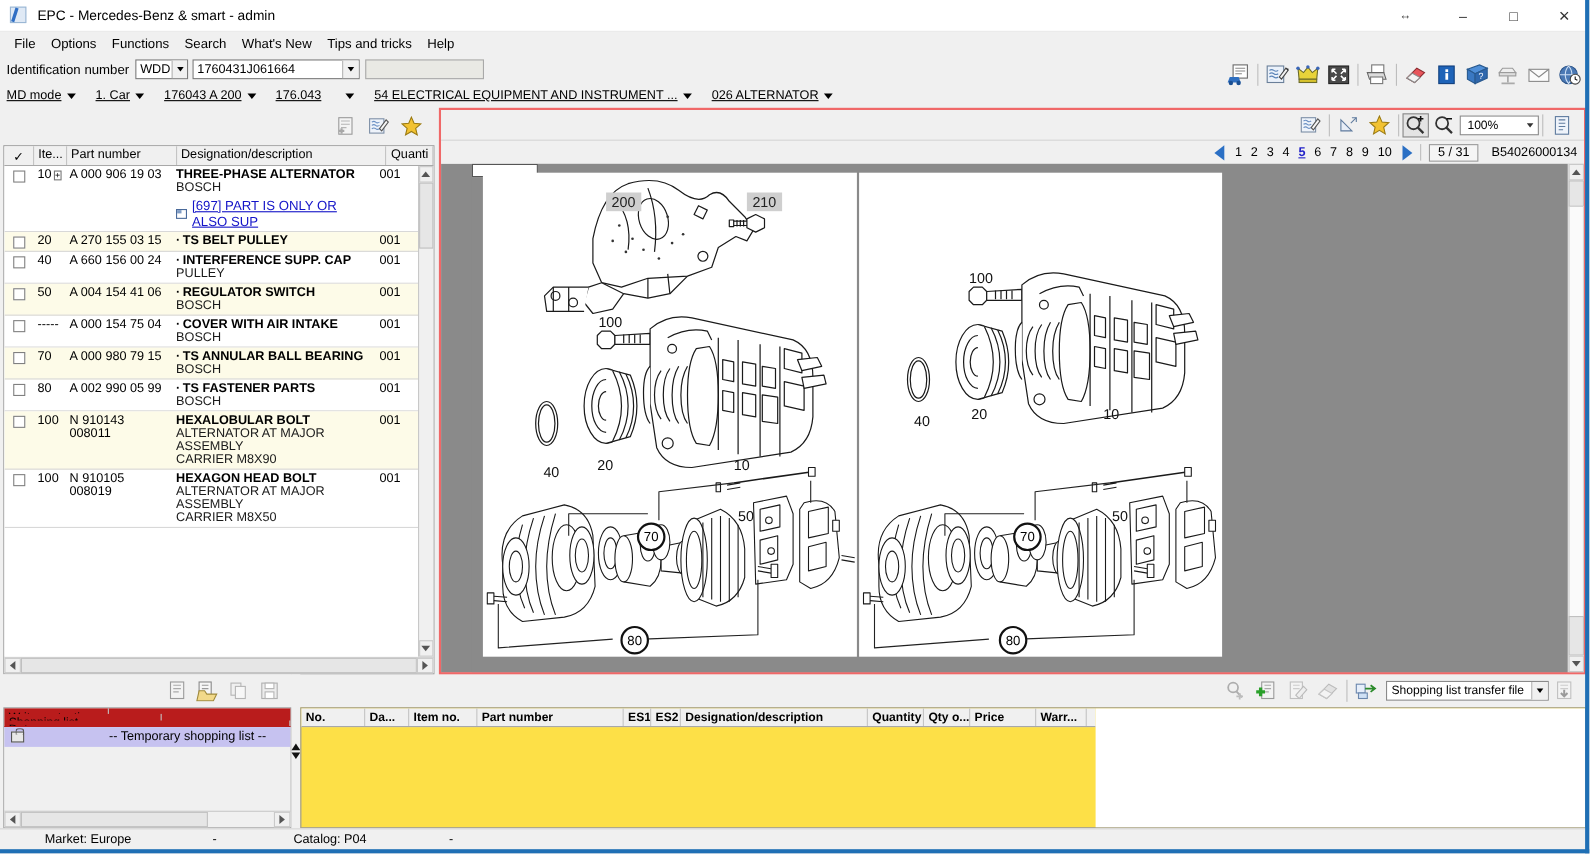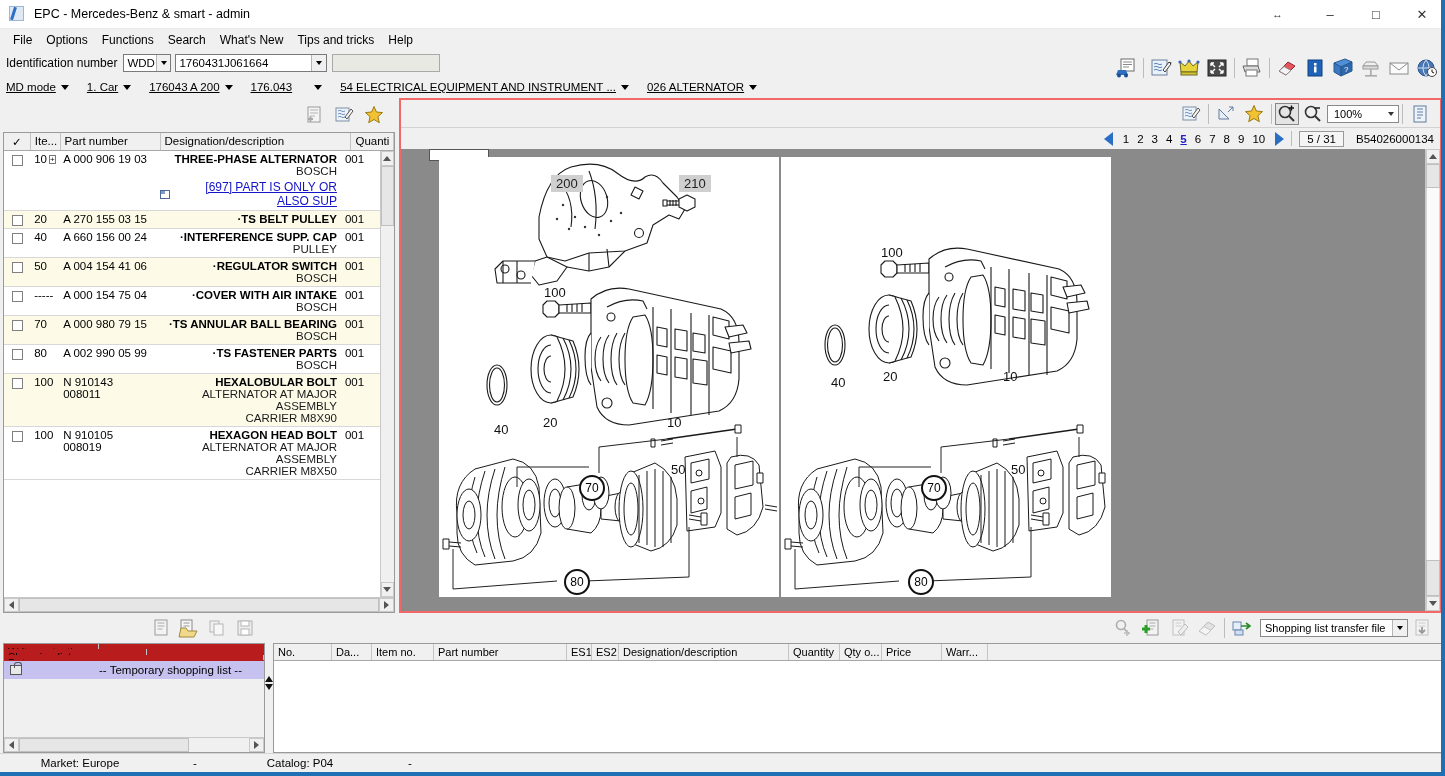--- a/index.html
+++ b/index.html
@@ -77,21 +77,21 @@
   .ph.c2 { width: 101px; }
   .ph.c3 { width: 193px; }
   .ph.c4 { flex: 1 1 auto; }
   .parts-body { flex: 1 1 auto; overflow: hidden; position: relative; background: #fff; }
   .prow { display: flex; border-bottom: 1px solid #d8d8d8; min-height: 16px; }
   .prow.alt { background: #fdfbe8; }
   .pc { font-size: 11.5px; padding: 2px 4px; overflow: hidden; }
   .pc.c0 { width: 27px; display:flex; align-items:flex-start; justify-content:center; padding-top:4px;}
   .pc.c1 { width: 30px; display:flex; align-items:flex-start; gap:2px; }
   .pc.c2 { width: 101px; }
-  .pc.c3 { width: 193px; text-align: right; }
+  .pc.c3 { width: 193px; }
   .pc.c4 { width: 40px; }
   .chk { width: 11px; height: 11px; border: 1px solid #808080; background: #fff; display:inline-block; }
   .plus-box { width: 9px; height: 9px; border: 1px solid #777; background: #fff; font-size: 8px; line-height: 7px; text-align: center; margin-top: 2px; }
   .pname { font-weight: bold; font-size: 11.5px; }
   .psub { font-size: 11.5px; color: #1a1a1a; }
   .bullet-dot { display:inline-block; width:6px; }
   .link-row { display: flex; align-items: center; gap: 5px; margin-top: 3px; }
   .doc-ico { width: 11px; height: 9px; border: 1px solid #4a6a9a; background: #fff; position: relative; }
   .doc-ico::after { content:""; position:absolute; left:0; top:0; width: 4px; height:3px; background:#7f9cc4; }
   .plink { color: #1414c8; text-decoration: underline; font-size: 12px; }
@@ -142,21 +142,21 @@
   .sl-h { border-right:1px solid #c4c4c4; font-size:11px; padding: 2px 4px 0 4px; white-space: nowrap; overflow:hidden;}
   .sl-body { flex:1 1 auto; background:#f0f0f0; }
   .sl-row { display:flex; height:18px; background:#c6c2f0; align-items:center;text-align:center; }
   .lockico { width:12px; height:10px; border:1px solid #555; background:#e8e8e8; margin-left:6px; position:relative;}
   .lockico::before{content:"";position:absolute;left:3px;top:-4px;width:6px;height:5px;border:1px solid #555;border-bottom:none;border-radius:3px 3px 0 0;}
   .splitter-v { width: 8px; display:flex; flex-direction:column; align-items:center; justify-content:center; background:#f0f0f0; gap:2px;}
   .sp-up { border-left:4px solid transparent;border-right:4px solid transparent;border-bottom:6px solid #111;}
   .sp-dn { border-left:4px solid transparent;border-right:4px solid transparent;border-top:6px solid #111;}
   .sl-right { flex:1 1 auto; display:flex; flex-direction:column; }
   .slr-tools { height:30px; display:flex; align-items:center; justify-content:flex-end; padding-right:6px; gap:0; }
-  .slr-table { flex:1 1 auto; border:1px solid #9a9a9a; background:#fde047; display:flex; flex-direction:column; min-height:0;}
+  .slr-table { flex:1 1 auto; border:1px solid #9a9a9a; background:#fde047; display:flex; min-height:0;font-weight:bold;}
   .slr-head { display:flex; height:17px; background:#f0f0f0; border-bottom:1px solid #a8a8a8;}
   .transfer-combo { width: 148px; height:18px; border:1px solid #8a8a8a; background:#fff; display:flex; align-items:center; font-size:11px; margin-left:4px;}
   .transfer-combo .val{padding-left:4px;}
   .transfer-combo .arrowbox{width:15px;height:16px;margin-left:auto;background:#f0f0f0;border-left:1px solid #b5b5b5;display:flex;align-items:center;justify-content:center;}
   .transfer-combo .arrowbox::after{content:"";border-left:3px solid transparent;border-right:3px solid transparent;border-top:4px solid #000;}
 
   
   .statusbar { height: 19px; flex: 0 0 19px; display: flex; align-items: center; background: #f0f0f0; border-top: 1px solid #d5d5d5; font-size: 11.5px; }
   .st-cell { padding: 0 10px; }
   .blue-foot { height: 4px; background: #1f6fb5; flex: 0 0 4px; }

